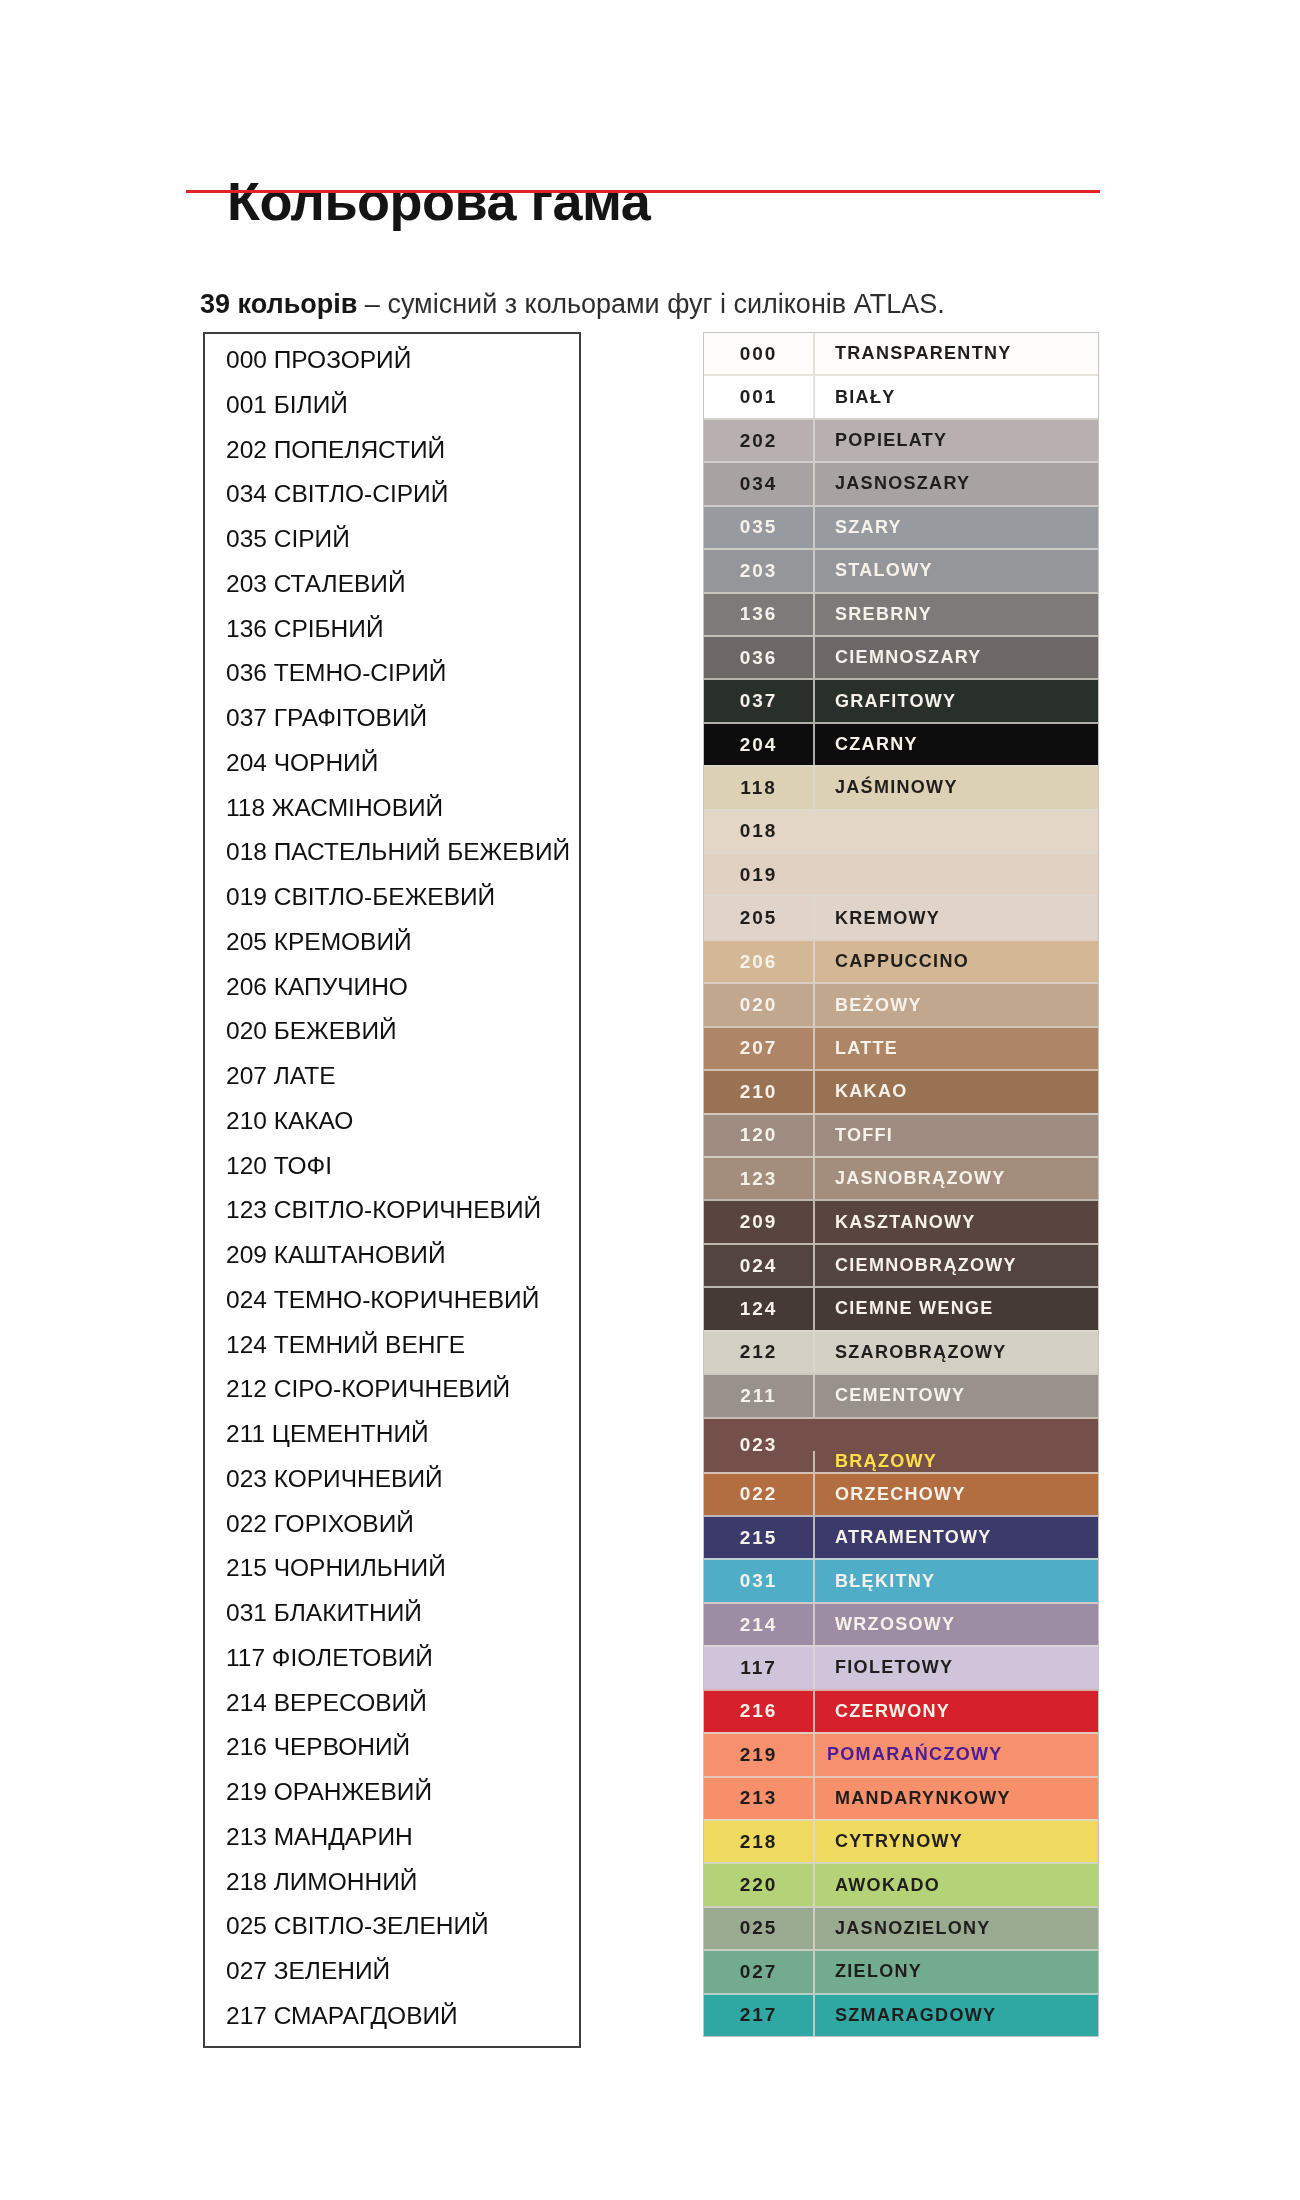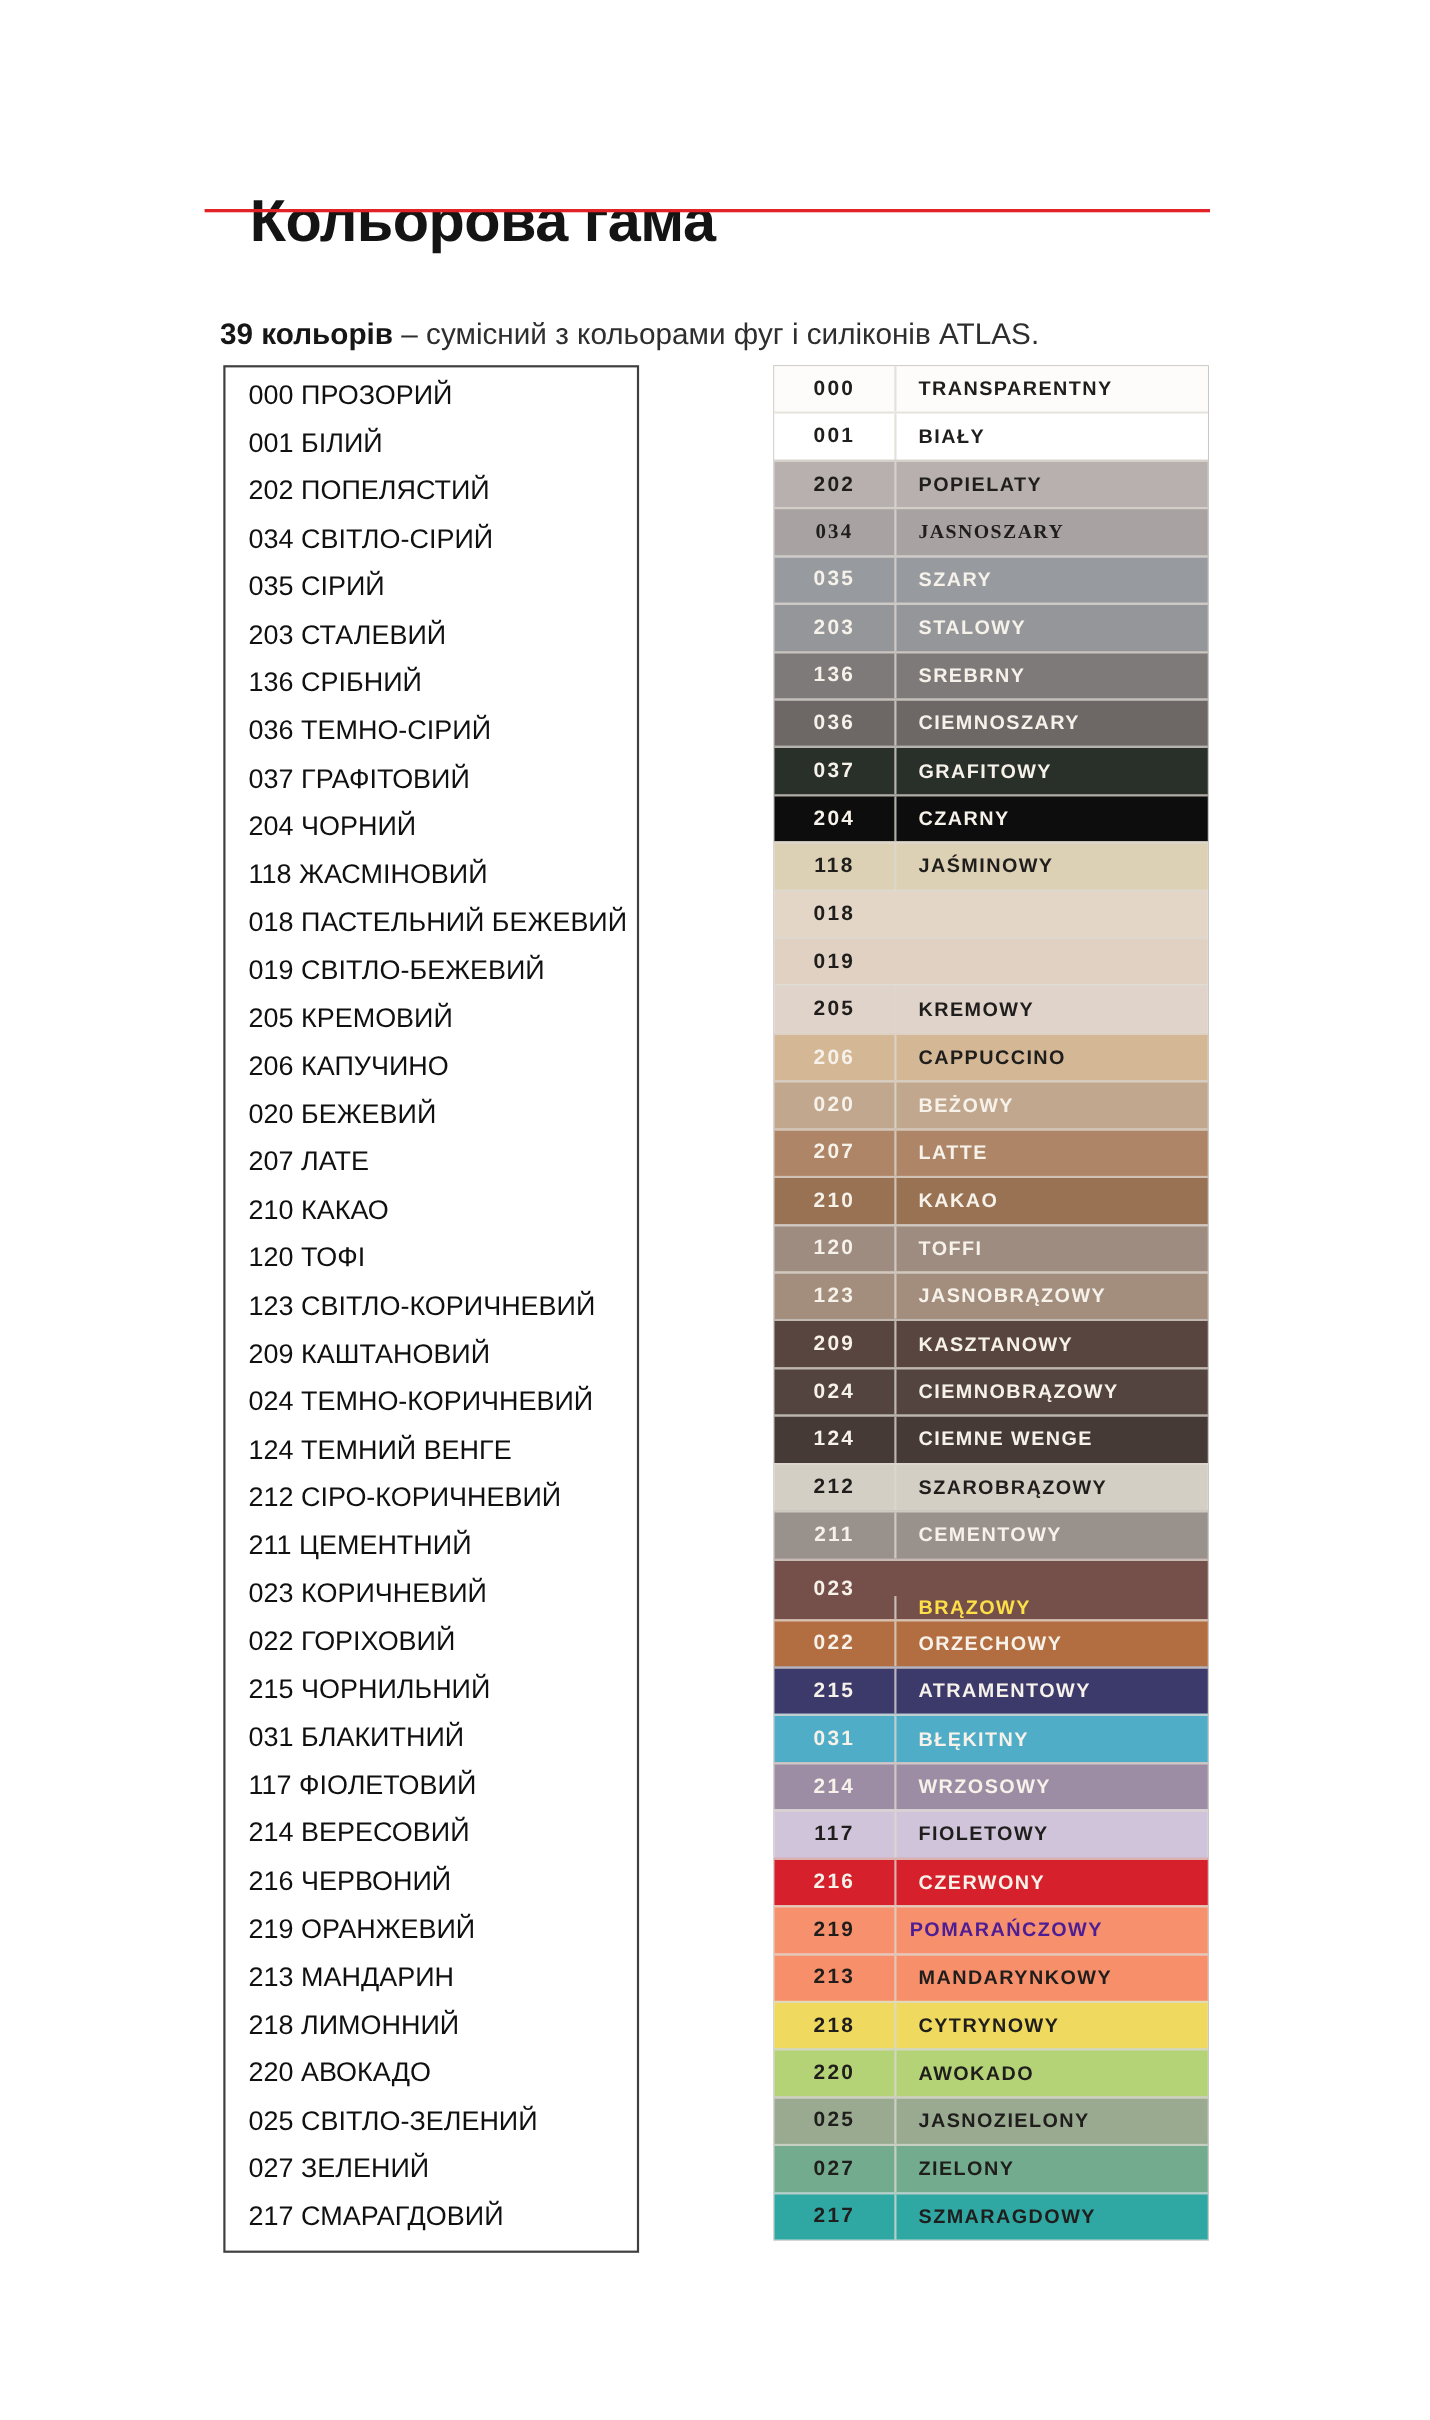--- a/index.html
+++ b/index.html
@@ -90,41 +90,40 @@
       <li>023 КОРИЧНЕВИЙ</li>
       <li>022 ГОРІХОВИЙ</li>
       <li>215 ЧОРНИЛЬНИЙ</li>
       <li>031 БЛАКИТНИЙ</li>
       <li>117 ФІОЛЕТОВИЙ</li>
       <li>214 ВЕРЕСОВИЙ</li>
       <li>216 ЧЕРВОНИЙ</li>
       <li>219 ОРАНЖЕВИЙ</li>
       <li>213 МАНДАРИН</li>
       <li>218 ЛИМОННИЙ</li>
-      <li>220 АВОКАДО</li>
       <li>025 СВІТЛО-ЗЕЛЕНИЙ</li>
       <li>027 ЗЕЛЕНИЙ</li>
       <li>217 СМАРАГДОВИЙ</li>
     </ul>
 </div>
 
 <div id="color-table">
     <div class="crow" style="background: rgb(253, 252, 250);">
       <div class="ccode" style="color: rgb(31, 30, 28);">000</div>
       <div class="cname" style="color: rgb(31, 30, 28);">TRANSPARENTNY</div>
     </div>
     <div class="crow" style="background: rgb(255, 255, 255);">
       <div class="ccode" style="color: rgb(31, 30, 28);">001</div>
       <div class="cname" style="color: rgb(31, 30, 28);">BIAŁY</div>
     </div>
     <div class="crow" style="background: rgb(183, 176, 175);">
       <div class="ccode" style="color: rgb(31, 30, 28);">202</div>
       <div class="cname" style="color: rgb(31, 30, 28);">POPIELATY</div>
     </div>
-    <div class="crow" style="background: rgb(168, 162, 162); font-family: Liberation Serif, serif;">
+    <div class="crow" style="background: rgb(168, 162, 162);">
       <div class="ccode" style="color: rgb(31, 30, 28);">034</div>
       <div class="cname" style="color: rgb(31, 30, 28);">JASNOSZARY</div>
     </div>
     <div class="crow" style="background: rgb(151, 154, 159);">
       <div class="ccode" style="color: rgb(246, 242, 234);">035</div>
       <div class="cname" style="color: rgb(246, 242, 234);">SZARY</div>
     </div>
     <div class="crow" style="background: rgb(148, 150, 154);">
       <div class="ccode" style="color: rgb(246, 242, 234);">203</div>
       <div class="cname" style="color: rgb(246, 242, 234);">STALOWY</div>

